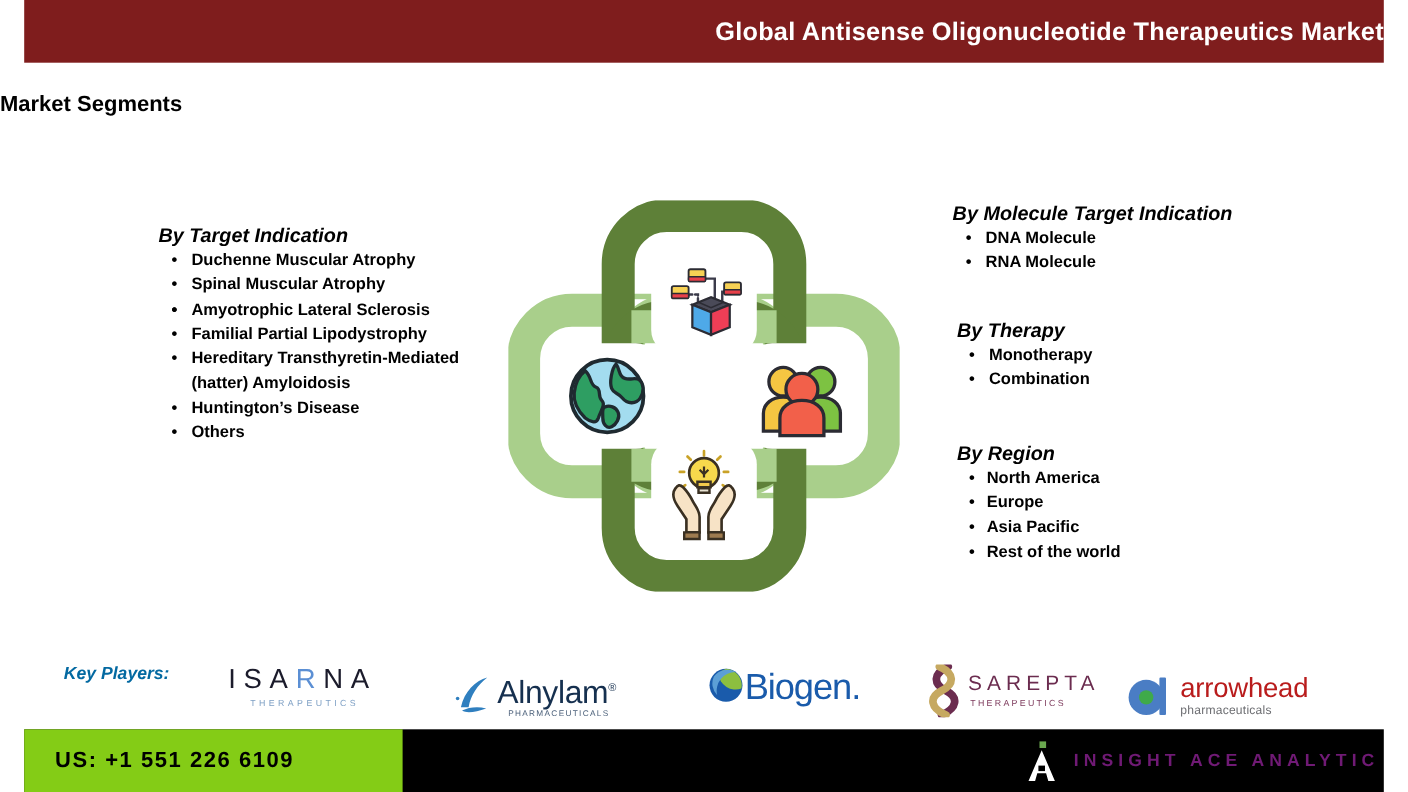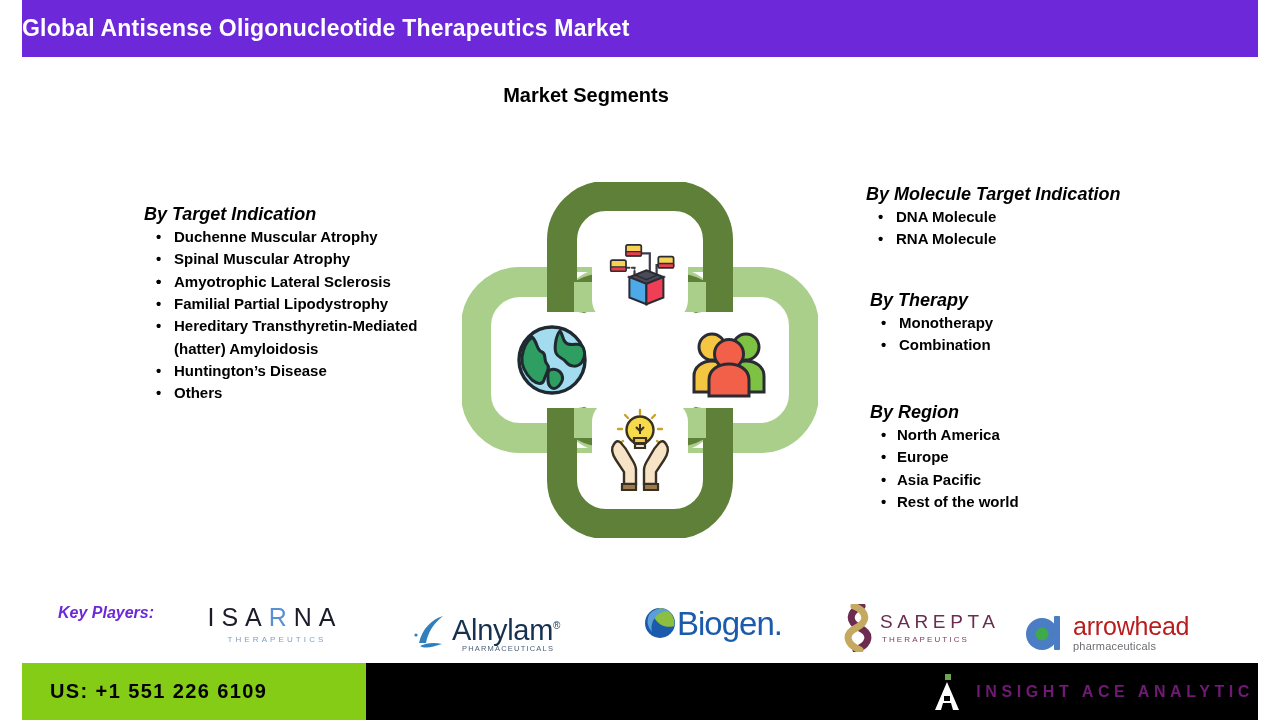--- a/index.html
+++ b/index.html
@@ -7,31 +7,31 @@
   body {
     background:#ffffff;
     font-family:"Liberation Sans", sans-serif;
     position:relative;
     overflow:hidden;
   }
 
   
   .header-bar{
     position:absolute; left:22px; top:0; width:1236px; height:57px;
-    background:#6d28d9;
-    display:flex; align-items:center; justify-content:flex-start;
+    background:#7f1d1d;
+    display:flex; align-items:center; justify-content:flex-end;
   }
   .header-title{
     color:#ffffff; font-size:23px; font-weight:bold;
     letter-spacing:.2px; white-space:nowrap;
   }
 
   .subtitle{
     position:absolute; left:0; top:84px; width:1172px;
-    text-align:center; font-size:20px; font-weight:bold; color:#000;
+    font-size:20px; font-weight:bold; color:#000;
   }
 
   
   .seg-head{
     font-size:17px; font-weight:bold; color:#000;
     white-space:nowrap;
     font-style:italic;
   }
   ul.seg-list{ list-style:none; margin-top:1px; }
   ul.seg-list li{
@@ -60,21 +60,21 @@
   .center-graphic{
     position:absolute; left:462px; top:182px; width:356px; height:356px;
   }
 
   
   .keyplayers-row{
     position:absolute; left:0; top:583px; width:1280px; height:78px;
   }
   .kp-label{
     position:absolute; left:58px; top:21px;
-    font-size:16px; font-weight:bold; font-style:italic; color:#6d28d9;
+    font-size:16px; font-weight:bold; font-style:italic; color:#0369a1;
   }
   .logo{ position:absolute; }
 
   
   .logo-isarna{ left:205px; top:604px; width:140px; text-align:center; }
   .isarna-word{
     font-size:25px; letter-spacing:7px; color:#1b1b2b;
     font-weight:400; line-height:1.05;
   }
   .isarna-word .r-glyph{ color:#5b8fd4; }

